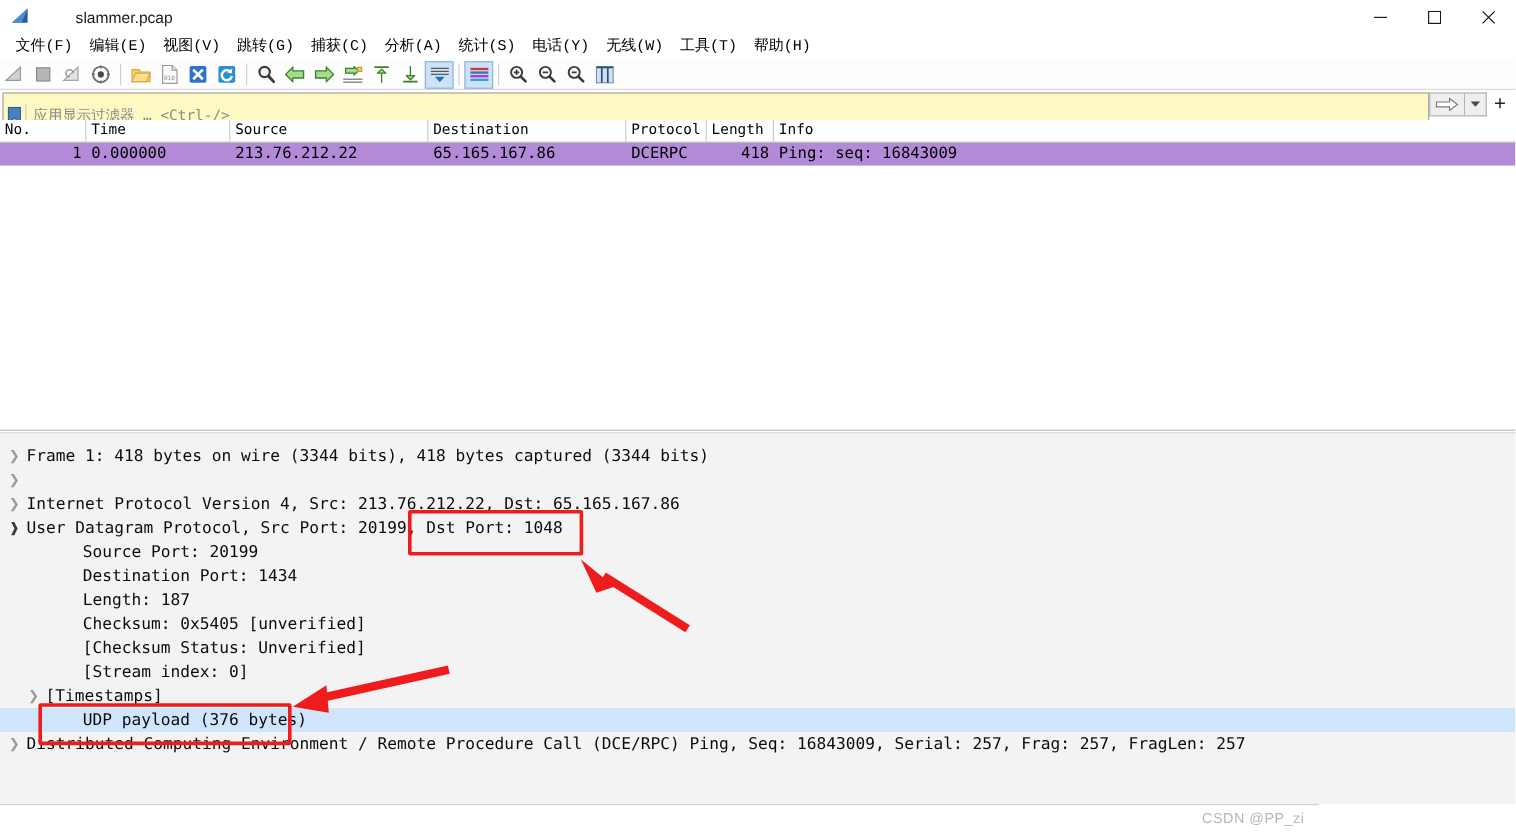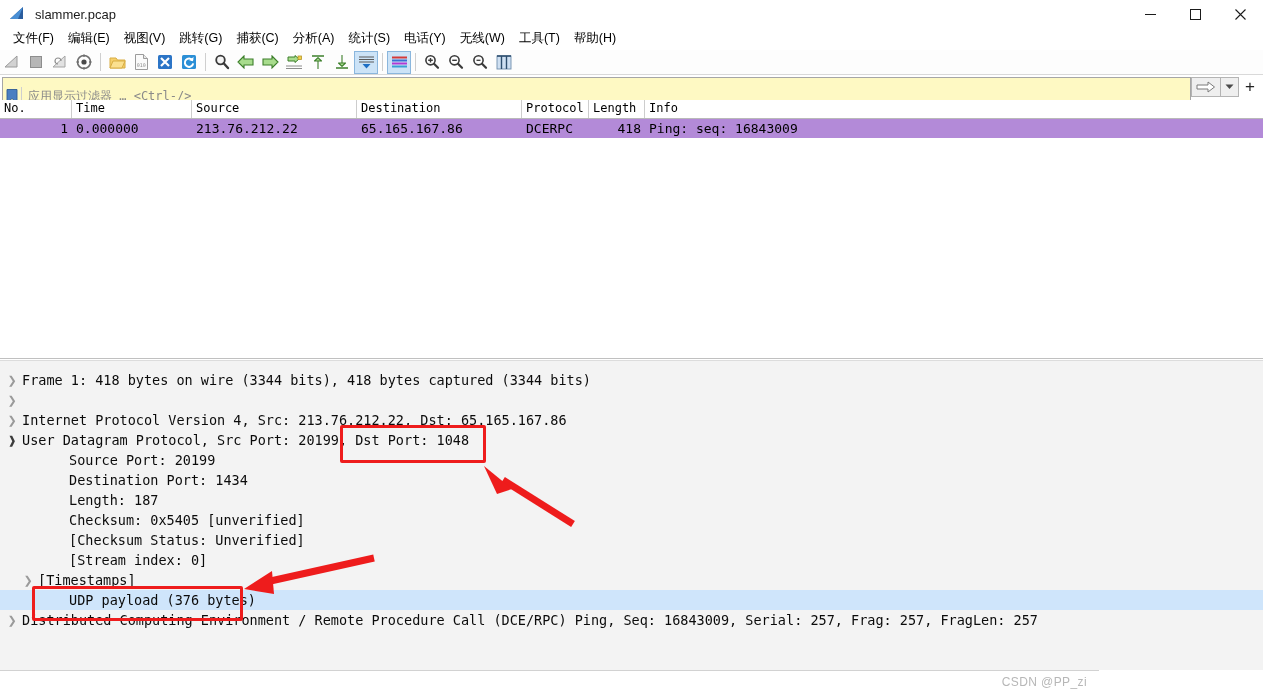--- a/index.html
+++ b/index.html
@@ -14,21 +14,21 @@
     font-size: 12px;
     color: #000;
     -webkit-font-smoothing: none;
   }
 
   
   .titlebar {
     position: absolute; left: 0; top: 0;
     width: 1263px; height: 28px;
     background: #ffffff;
-    display: flex; align-items: center;
+    display: flex; align-items: center; gap: 28px;
   }
   .title-icon {
     margin-left: 9px; width: 18px; height: 16px;
     position: relative;
   }
   .title-icon svg { display: block; }
   .title-text {
     margin-left: 8px;
     font-size: 13px;
     font-family: "Liberation Sans", sans-serif;
@@ -51,21 +51,21 @@
     background: #ffffff;
     display: flex; align-items: center;
     padding-left: 6px;
     box-sizing: border-box;
   }
   .menu-item {
     font-size: 12.5px;
     color: #000;
     padding: 2px 7px 3px 7px;
     white-space: nowrap;
-    font-family: Liberation Sans, sans-serif;
+    font-family: Liberation Mono, monospace;
   }
 
   
   .toolbar {
     position: absolute; left: 0; top: 50px;
     width: 1263px; height: 25px;
     background: #fdfdfd;
     display: flex; align-items: center;
     border-bottom: 1px solid #d9d9d9;
     box-sizing: border-box;

